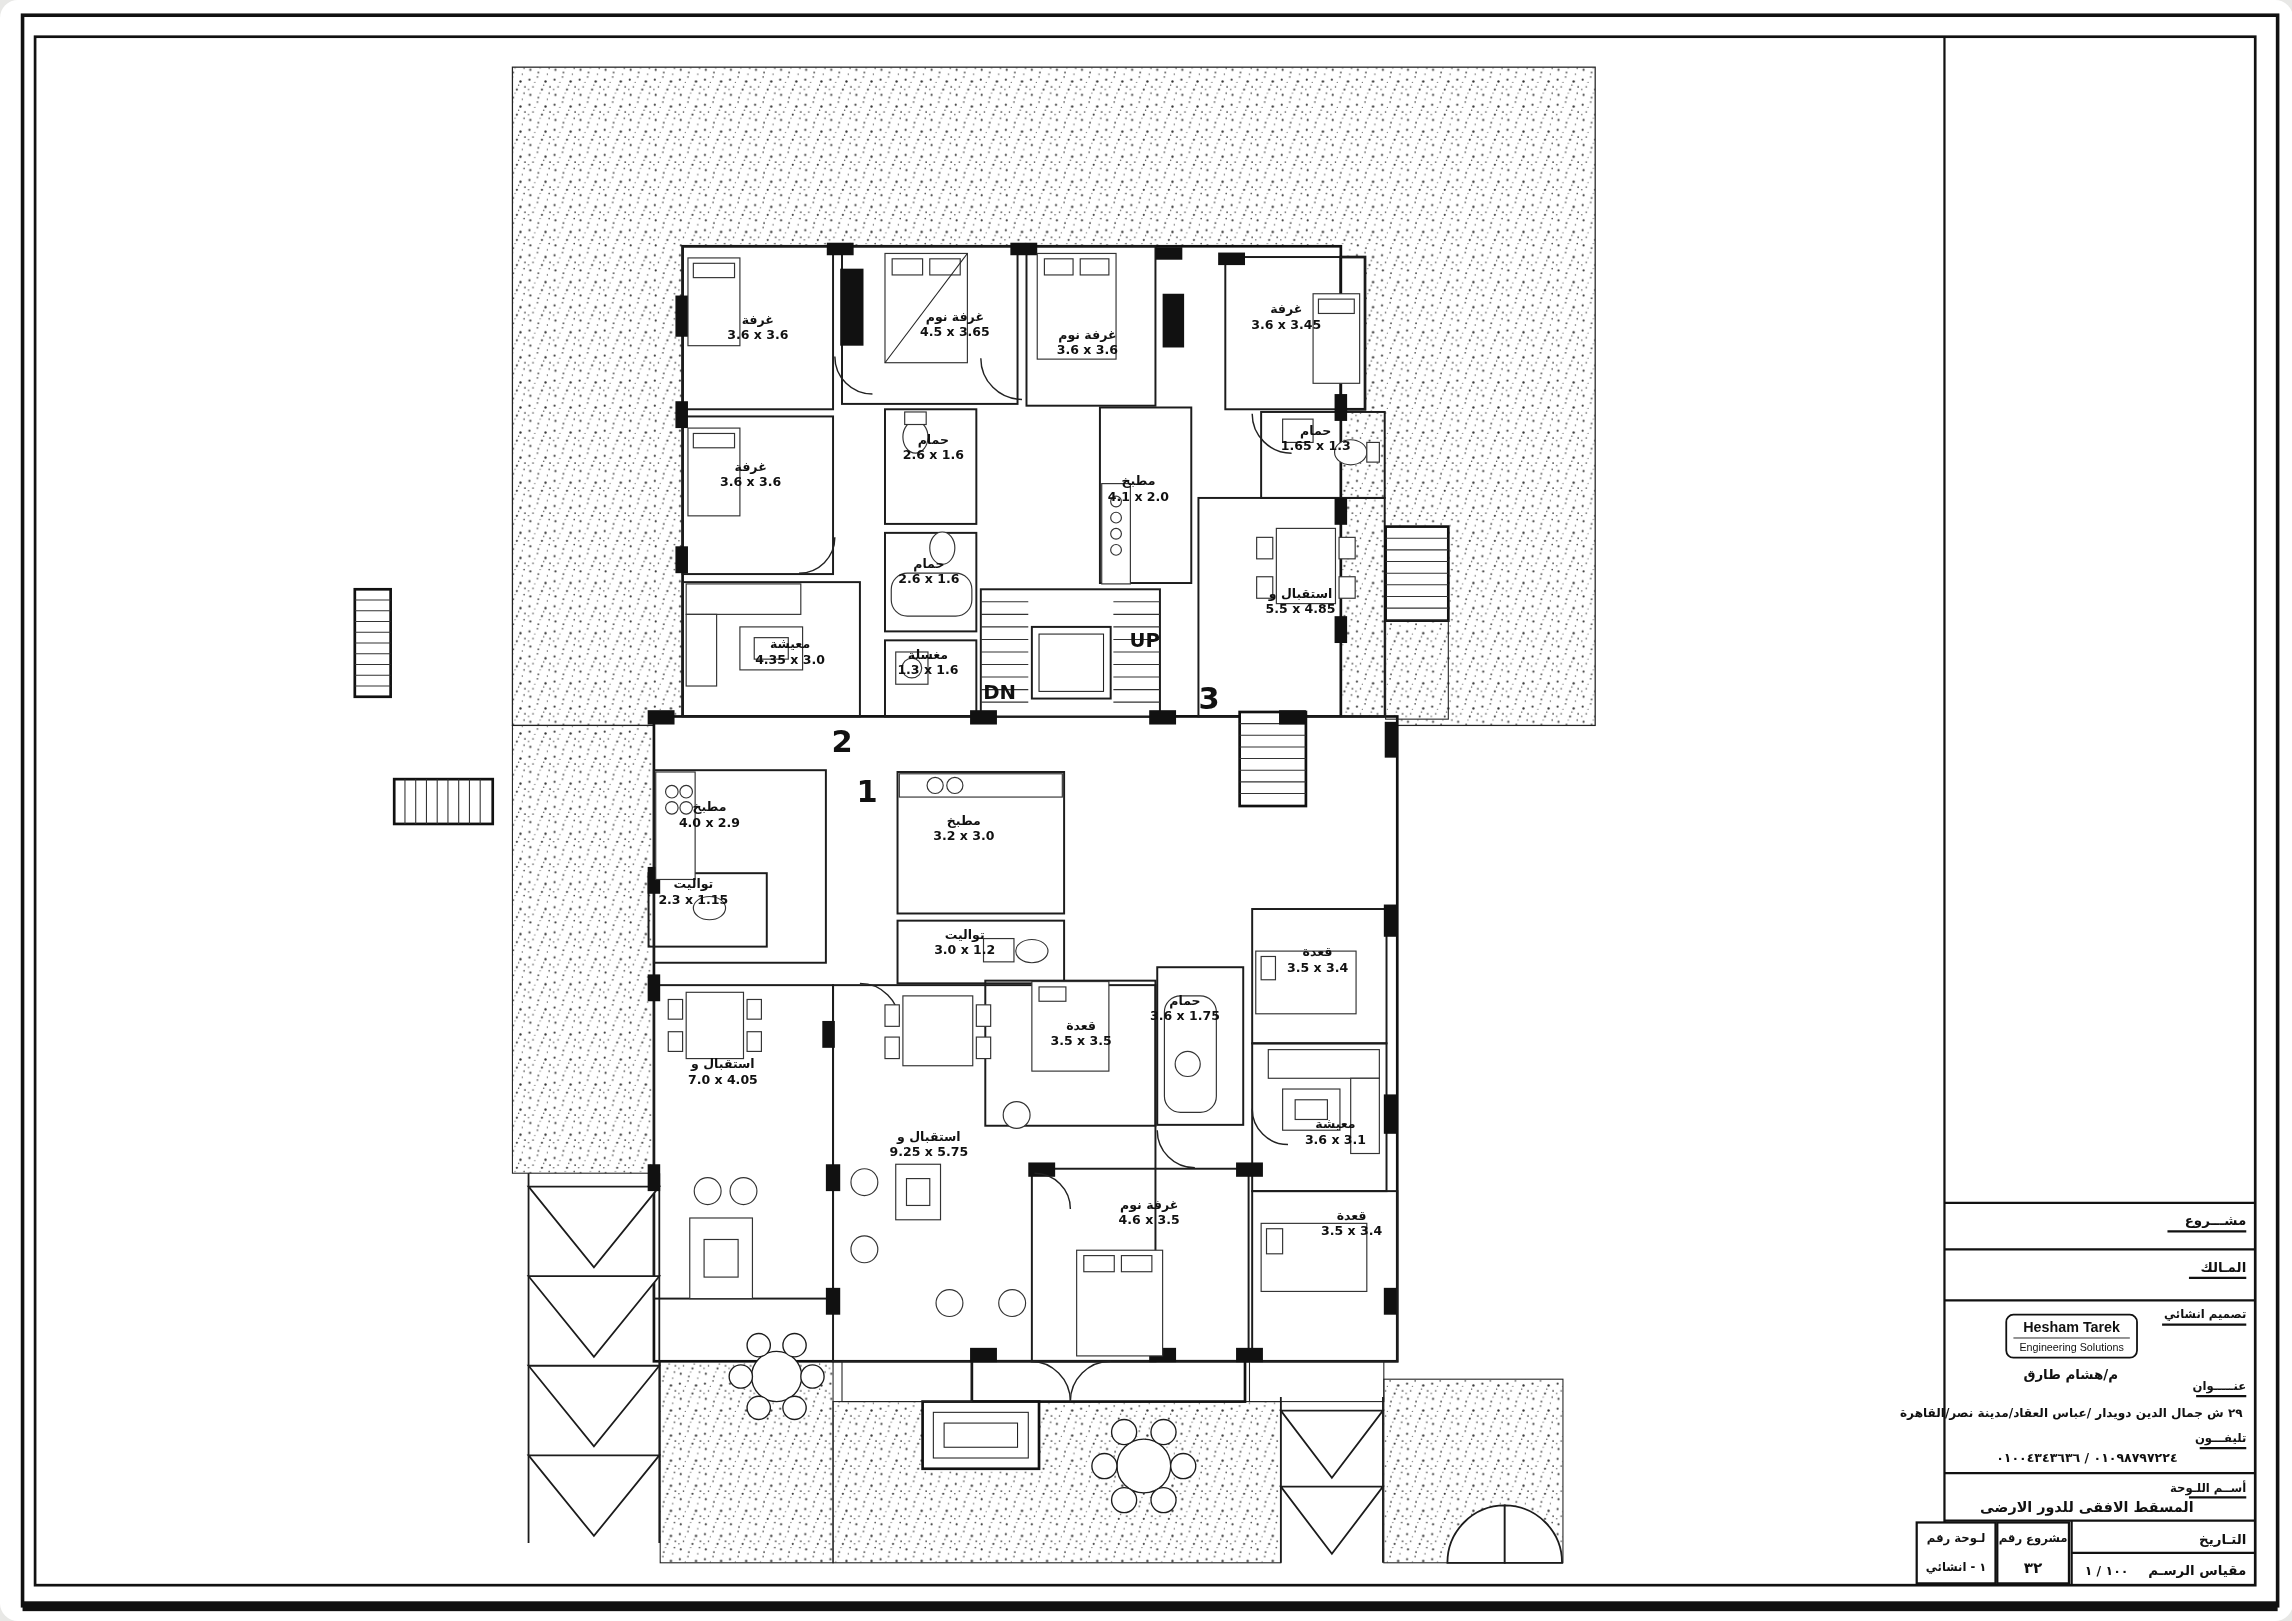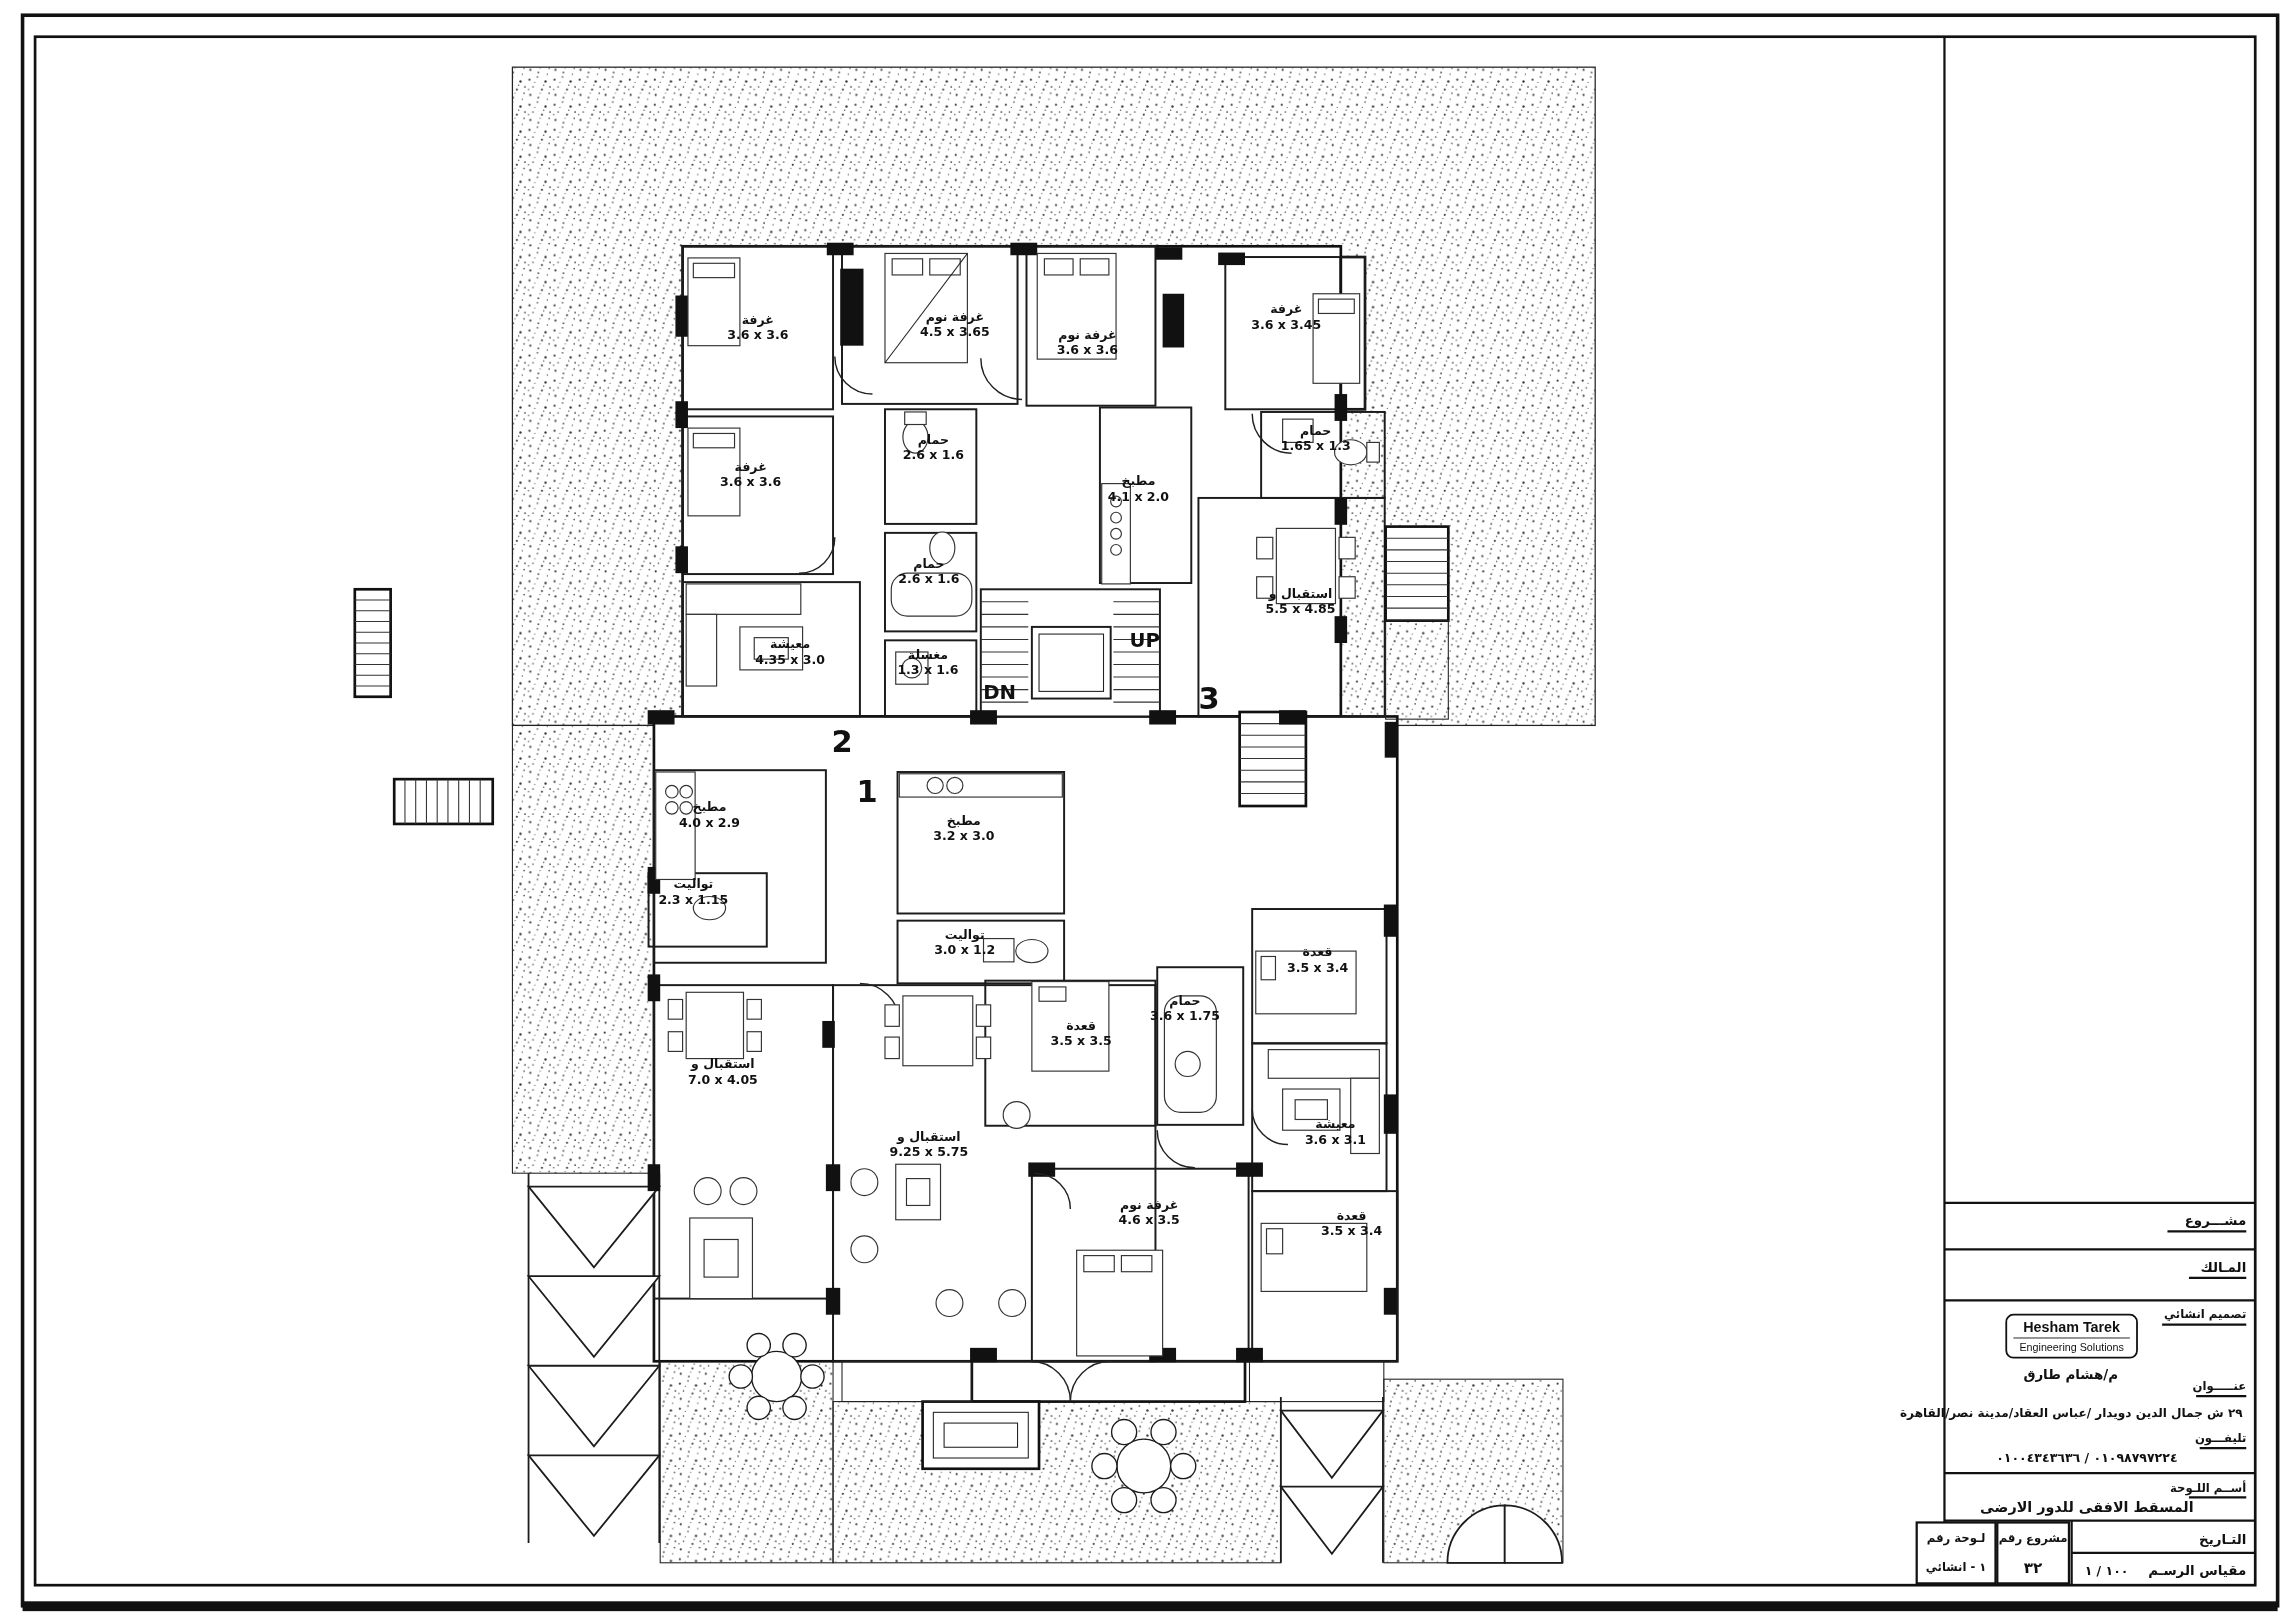--- a/index.html
+++ b/index.html
@@ -1,16 +1,16 @@
 <!DOCTYPE html>
 <html lang="ar" style="font-size:14.3px"><head>
 <meta charset="utf-8">
 <style>
   html,body{margin:0;padding:0;background:#e8e8e6;}
-  #page{position:relative;width:2293px;height:1621px;background:#ffffff;font-family:"DejaVu Sans",sans-serif;overflow:hidden;}
+  #page{position:relative;width:2293px;height:1621px;background:#ffffff;font-family:"DejaVu Sans",sans-serif;overflow:hidden;border-radius:18px;}
   svg text{fill:#111;}
   .wall{fill:none;stroke:#1c1c1c;stroke-width:2.2;}
   .outline{fill:#ffffff;stroke:#111;stroke-width:3;}
   .thin{fill:none;stroke:#222;stroke-width:1.2;}
   .furn{fill:#ffffff;stroke:#333;stroke-width:1.3;}
   .col{fill:#111;stroke:none;}
   .tread{stroke:#333;stroke-width:1.2;}
   .tb-line{stroke:#111;stroke-width:2.5;}
   .tb-label{font:700 15px "DejaVu Sans",sans-serif;text-anchor:end;}
   .tb-small{font:700 13px "DejaVu Sans",sans-serif;text-anchor:end;}

